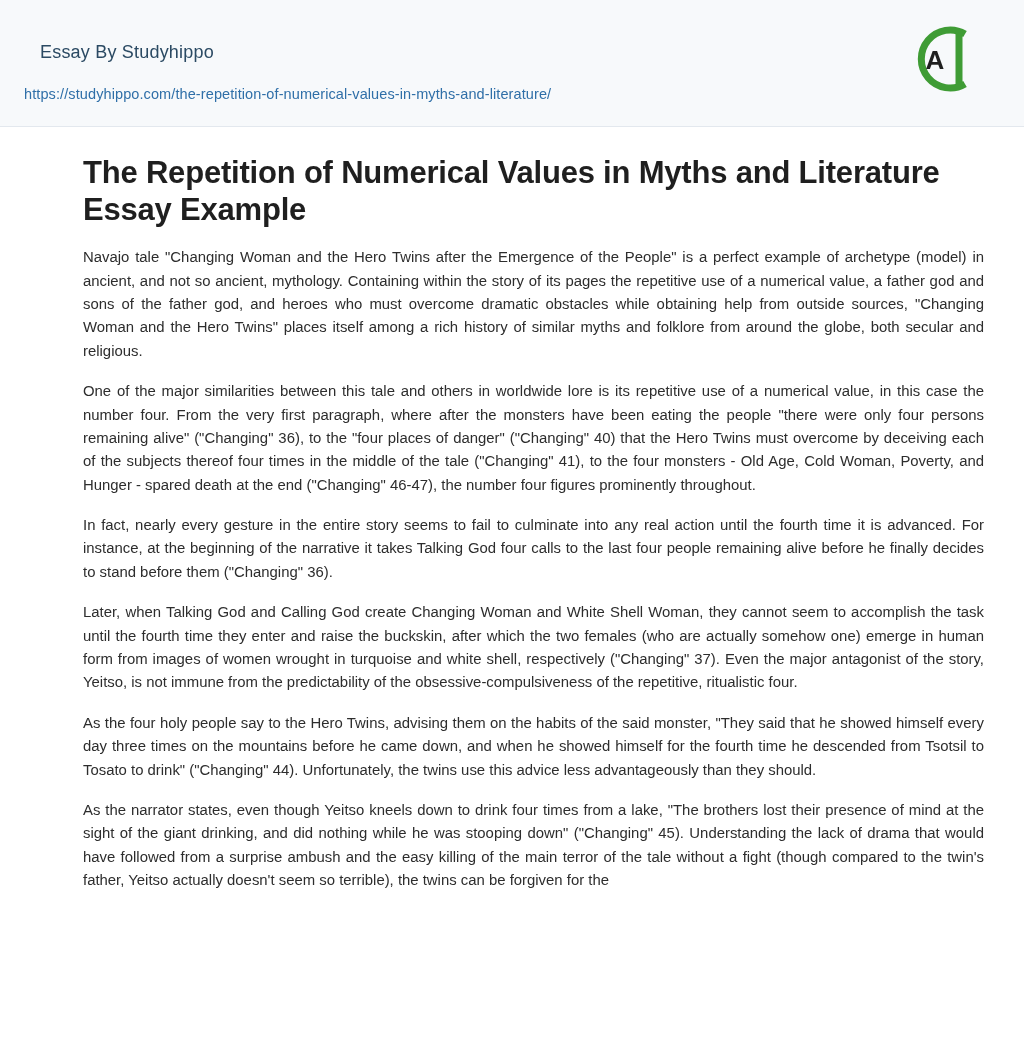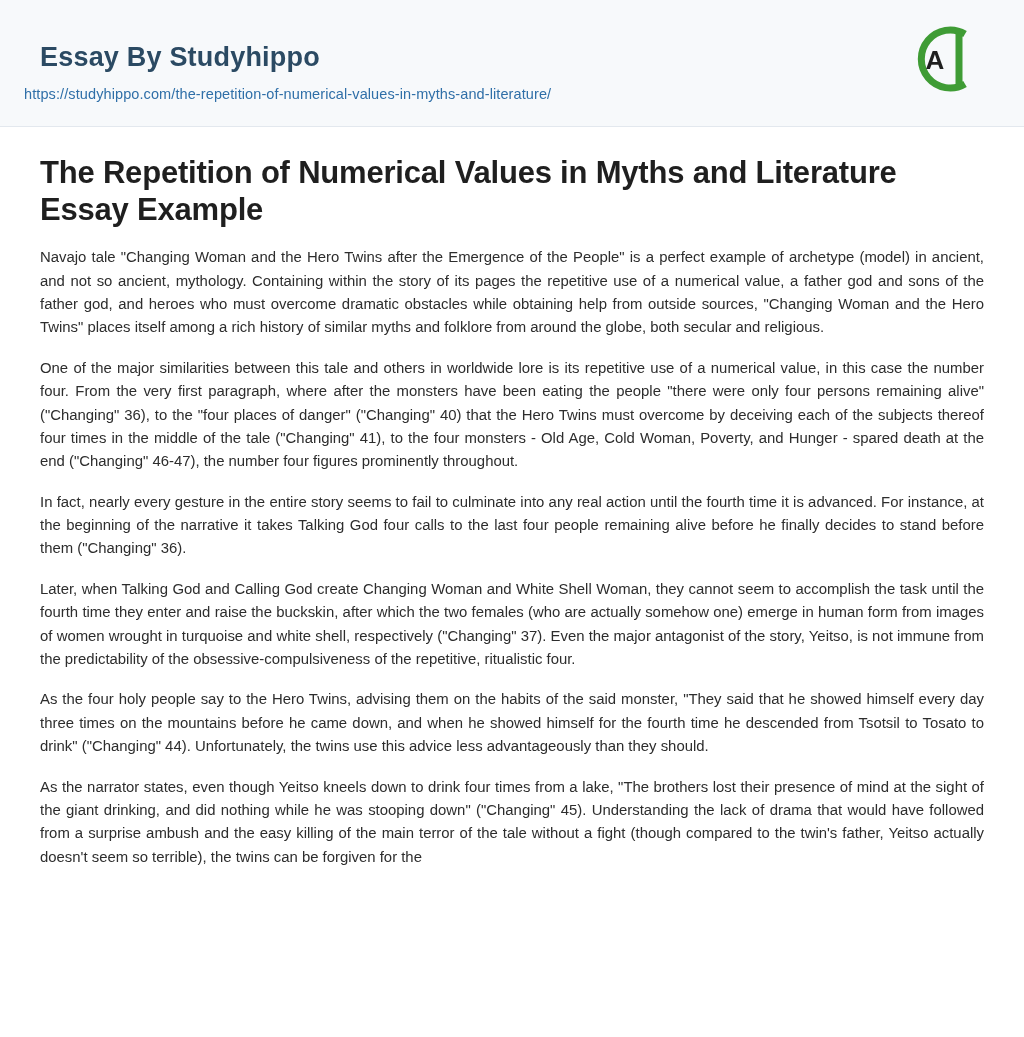--- a/index.html
+++ b/index.html
@@ -29,22 +29,22 @@
     border-bottom: 1px solid #e3e8ee;
     box-sizing: border-box;
     position: relative;
     padding: 0 40px;
   }
 
   .brand {
     position: absolute;
     left: 40px;
     top: 42px;
-    font-size: 27px;
-    font-weight: bold;
+    font-size: 18px;
+    font-weight: normal;
     color: #2b4a63;
     letter-spacing: 0.2px;
   }
 
   .site-url {
     position: absolute;
     left: 24px;
     top: 86px;
     font-size: 14.5px;
     color: #2f6fa8;
@@ -56,20 +56,21 @@
     position: absolute;
     right: 40px;
     top: 18px;
     width: 82px;
     height: 82px;
   }
 
   
   .content {
     padding: 28px 40px 0 40px;
+    margin-left: 43px;
   }
 
   h1.title {
     font-size: 31px;
     line-height: 1.18;
     font-weight: bold;
     color: #1f1f1f;
     margin: 0 0 18px 0;
     letter-spacing: -0.2px;
     max-width: 950px;

